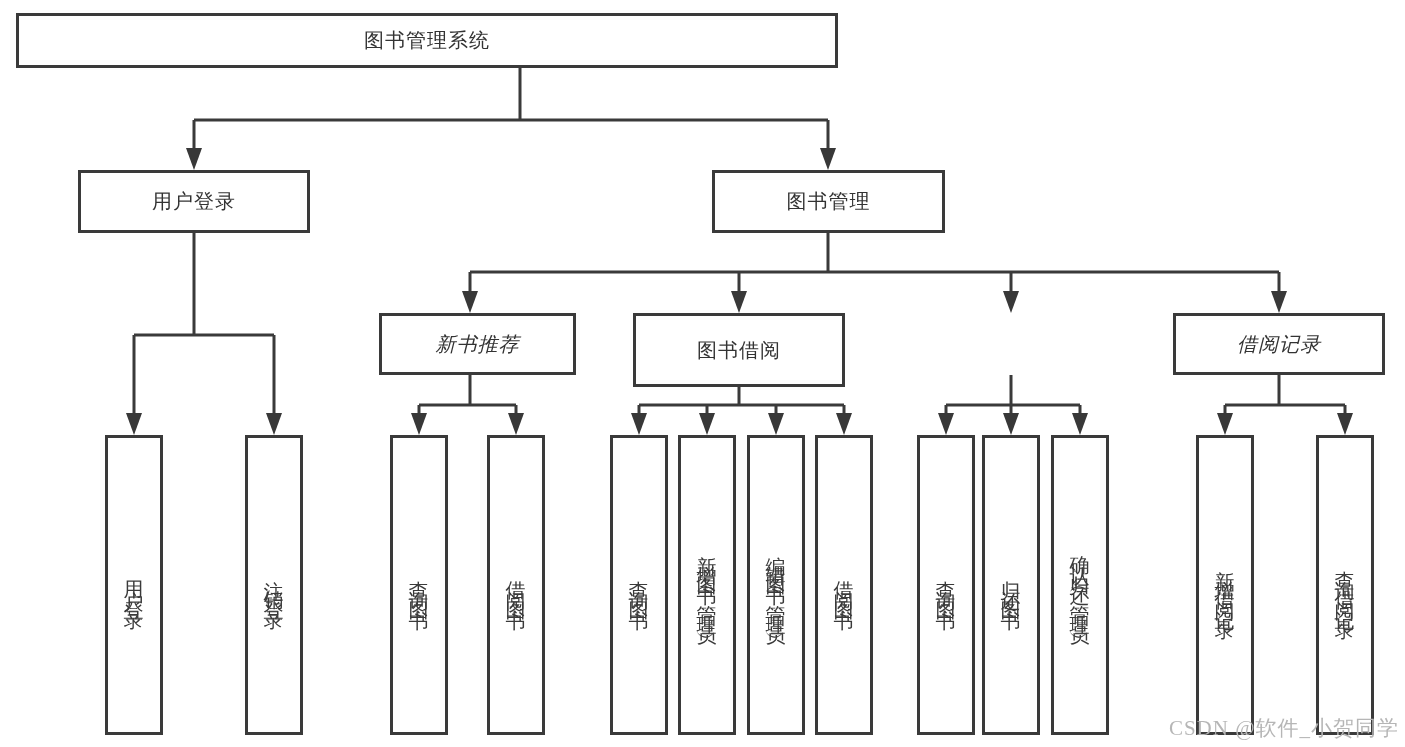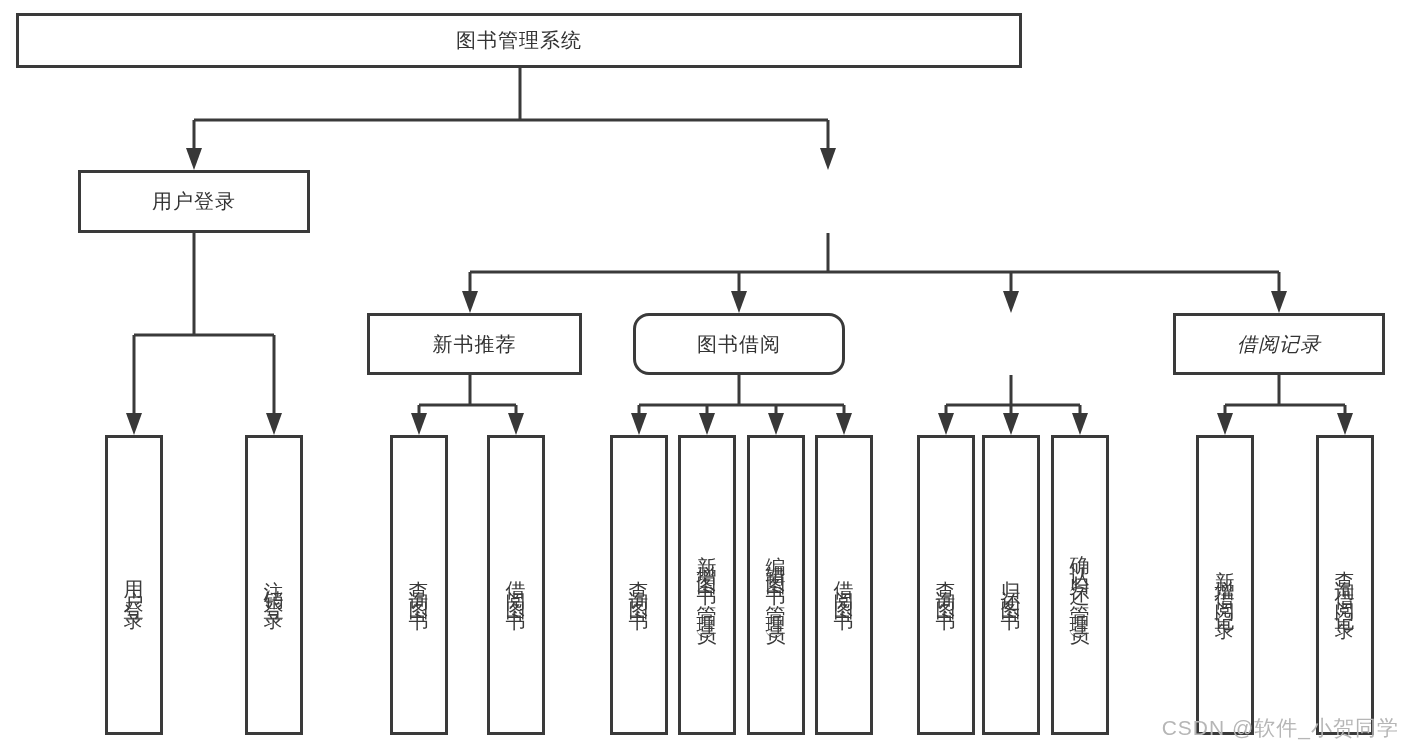--- a/index.html
+++ b/index.html
@@ -50,20 +50,21 @@
     white-space: nowrap;
   }
   .watermark {
     position: absolute;
     right: 6px;
     top: 714px;
     font-size: 21px;
     letter-spacing: 1px;
     color: #b6b6b6;
     z-index: 5;
+    font-family: Liberation Serif, serif;
   }
 </style>
 </head>
 <body>
 
 <div class="canvas">
 
   <svg class="wires" viewBox="0 0 1405 747" xmlns="http://www.w3.org/2000/svg">
 
     <path d="M520,68 V120 M194,120 H828 M194,120 V150 M828,120 V150"></path>
@@ -93,32 +94,35 @@
     <path d="M1011,375 V405 M946,405 H1080 M946,405 V415 M1011,405 V415 M1080,405 V415"></path>
     <polygon points="938,413 954,413 946,435"></polygon>
     <polygon points="1003,413 1019,413 1011,435"></polygon>
     <polygon points="1072,413 1088,413 1080,435"></polygon>
 
     <path d="M1279,375 V405 M1225,405 H1345 M1225,405 V415 M1345,405 V415"></path>
     <polygon points="1217,413 1233,413 1225,435"></polygon>
     <polygon points="1337,413 1353,413 1345,435"></polygon>
   </svg>
 
-  <div class="box h-box root-box" style="left:16px; top:13px; width:1006px; height:55px;">
+  <div class="box h-box root-box" style="left:16px; top:13px; width:822px; height:55px;">
     <span>图书管理系统</span>
   </div>
 
   <div class="box h-box" style="left:78px; top:170px; width:232px; height:63px;">
     <span>用户登录</span>
   </div>
+  <div class="box h-box" style="left:712px; top:170px; width:233px; height:63px;">
+    <span>图书管理</span>
+  </div>
 
-  <div class="box h-box" style="left:367px; top:313px; width:215px; height:62px;">
+  <div class="box h-box" style="left:379px; top:313px; width:197px; height:62px;font-style:italic;">
     <span>新书推荐</span>
   </div>
-  <div class="box h-box" style="left:633px; top:313px; width:212px; height:62px;border-radius:16px;">
+  <div class="box h-box" style="left:633px; top:313px; width:212px; height:74px;">
     <span>图书借阅</span>
   </div>
   <div class="box h-box" style="left:1173px; top:313px; width:212px; height:62px;font-style:italic;">
     <span>借阅记录</span>
   </div>
 
   <div class="box v-box" style="left:105px; top:435px; width:58px; height:300px;">
     <span>用户登录</span>
   </div>
   <div class="box v-box" style="left:245px; top:435px; width:58px; height:300px;">

